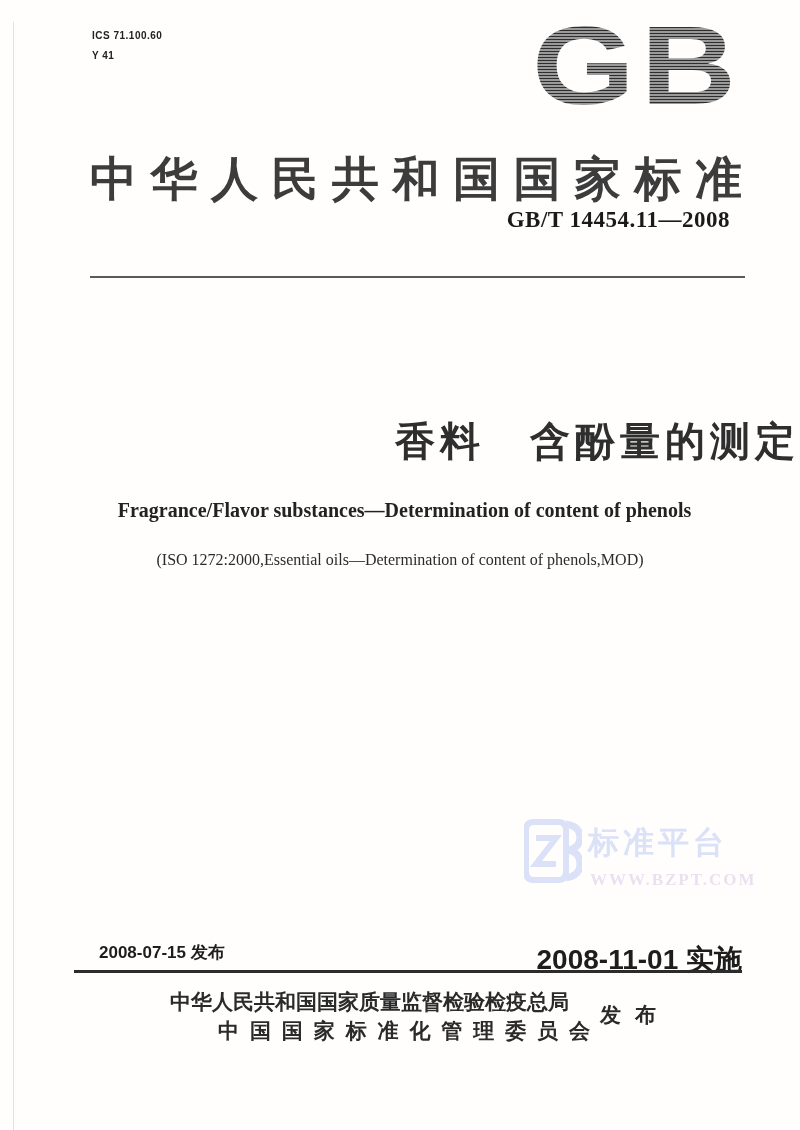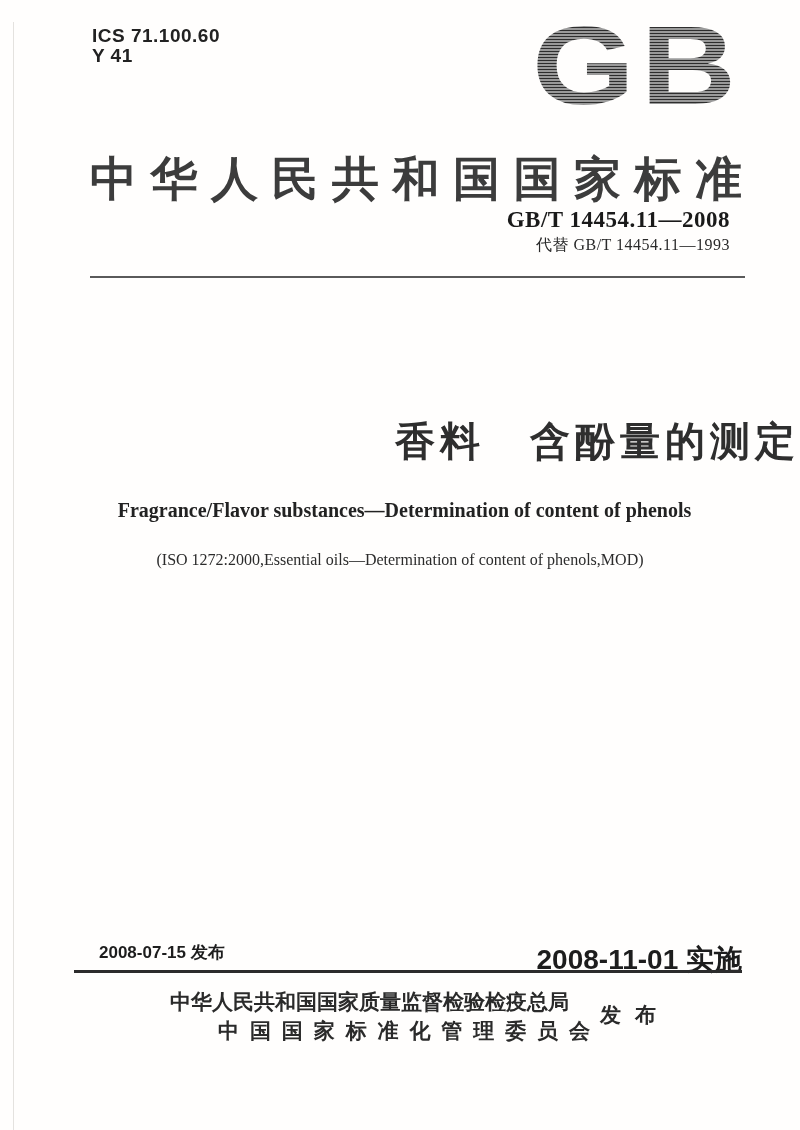--- a/index.html
+++ b/index.html
@@ -19,21 +19,21 @@
   
   .scan-edge{
     position:absolute;left:13px;top:22px;bottom:0;
     width:1px;background:#e4e2df;
   }
 
   
   .top-meta{
     position:absolute;left:92px;top:26px;
     font-family:"Liberation Sans", sans-serif;
-    font-weight:bold;font-size:19px;line-height:20px;
+    font-weight:bold;font-size:10px;line-height:20px;
     color:#222;letter-spacing:0.5px;
   }
 
   
   .gb-logo{
     position:absolute;right:58px;top:18px;
     font-family:"Liberation Sans", sans-serif;
     font-weight:bold;font-size:112px;line-height:96px;
     letter-spacing:5px;
     transform:scaleX(1.18);transform-origin:100% 50%;
@@ -142,29 +142,39 @@
     <div>ICS 71.100.60</div>
     <div>Y 41</div>
   </div>
 
   <div class="gb-logo">GB</div>
 
   <div class="masthead">中华人民共和国国家标准</div>
 
   <div class="std-no">
     <div class="current">GB/T 14454.11—2008</div>
-    <div class="superseded">代替 GB/T 14454.11—1993</div>
   </div>
 
   <div class="rule-top"></div>
 
   <div class="title-zh">香料　含酚量的测定</div>
   <div class="title-en">Fragrance/Flavor substances—Determination of content of phenols</div>
   <div class="title-iso">(ISO 1272:2000,Essential oils—Determination of content of phenols,MOD)</div>
 
+  <div class="watermark">
+    <div class="wm-row">
+      <svg class="wm-icon" viewBox="0 0 58 66" fill="none" xmlns="http://www.w3.org/2000/svg">
+        <path d="M10 4 H34 Q42 4 42 12 V54 Q42 62 34 62 H10 Q2 62 2 54 V12 Q2 4 10 4 Z" stroke="#dbe2f8" stroke-width="6"></path>
+        <path d="M12 20 H32 L12 46 H32" stroke="#dbe2f8" stroke-width="6"></path>
+        <path d="M42 6 Q56 8 56 19 Q56 30 44 32 Q56 34 56 46 Q56 58 42 60" stroke="#dbe2f8" stroke-width="7"></path>
+      </svg>
+      <div class="wm-name">标准平台</div>
+    </div>
+    <div class="wm-url">WWW.BZPT.COM</div>
+  </div>
 
   <div class="date-issued">2008-07-15 发布</div>
   <div class="date-effective">2008-11-01 实施</div>
 
   <div class="rule-bottom"></div>
 
   <div class="publisher">
     <div class="line1">中华人民共和国国家质量监督检验检疫总局</div>
     <div class="line2">中国国家标准化管理委员会</div>
   </div>

